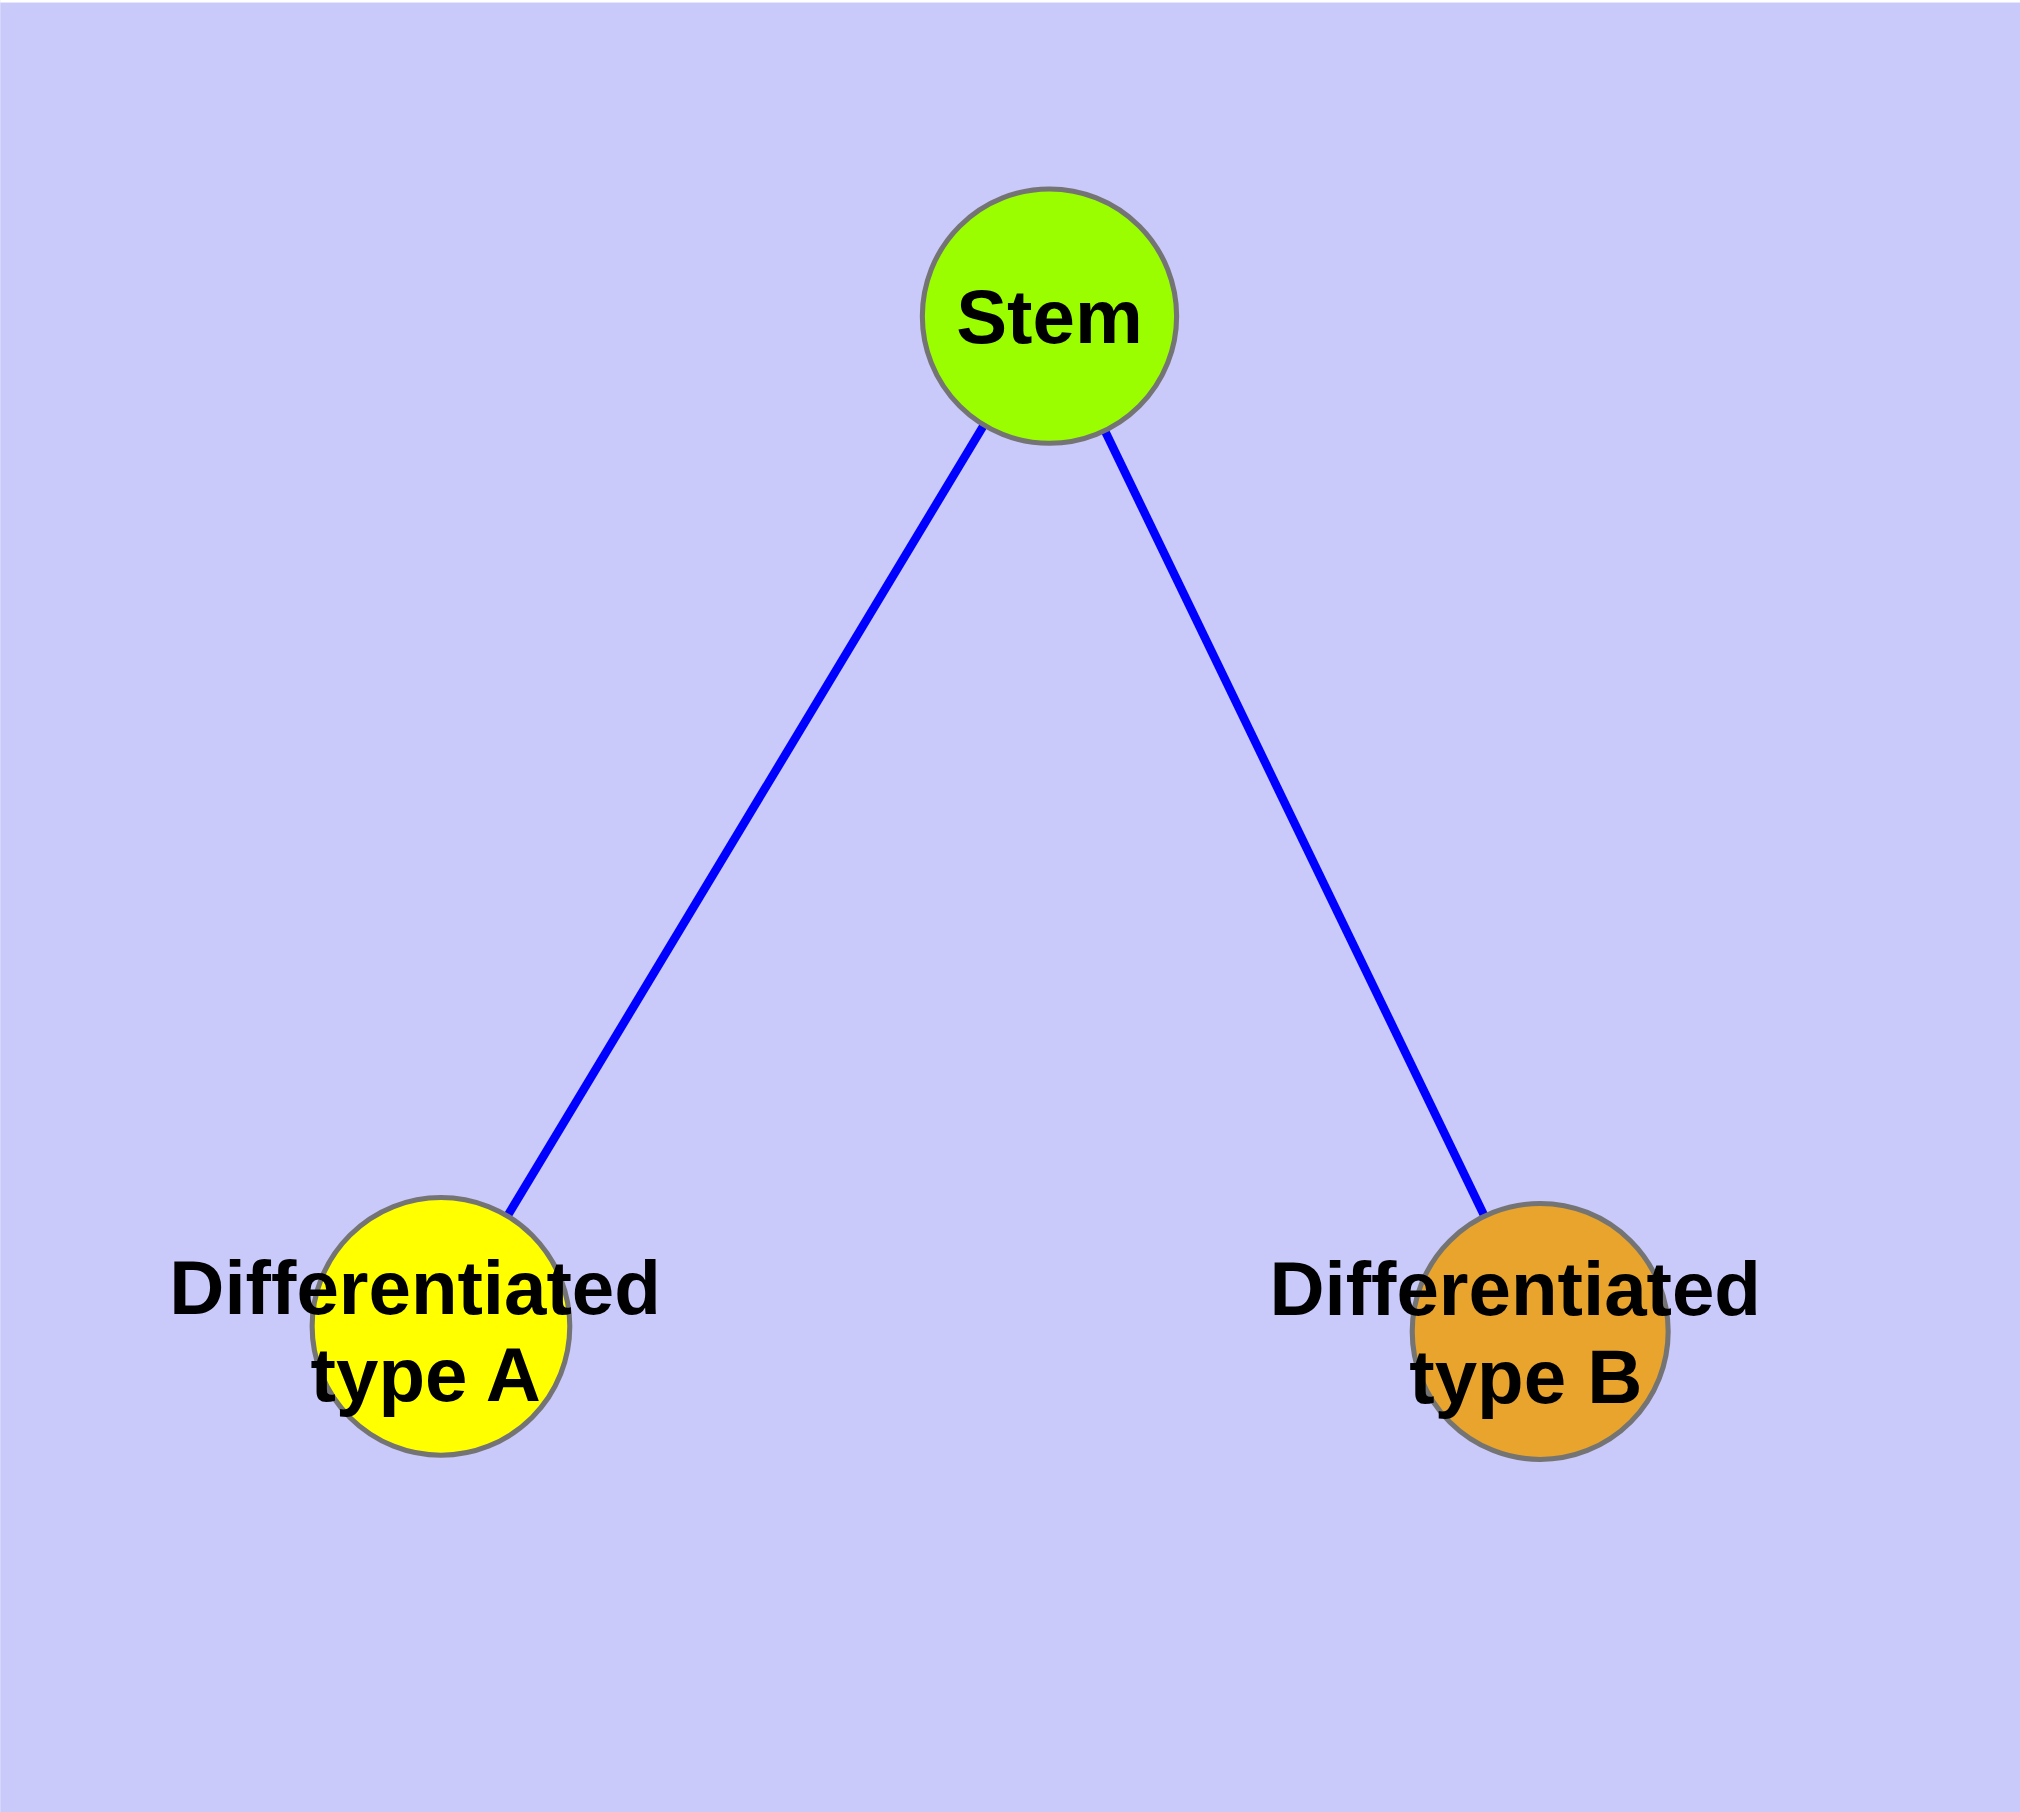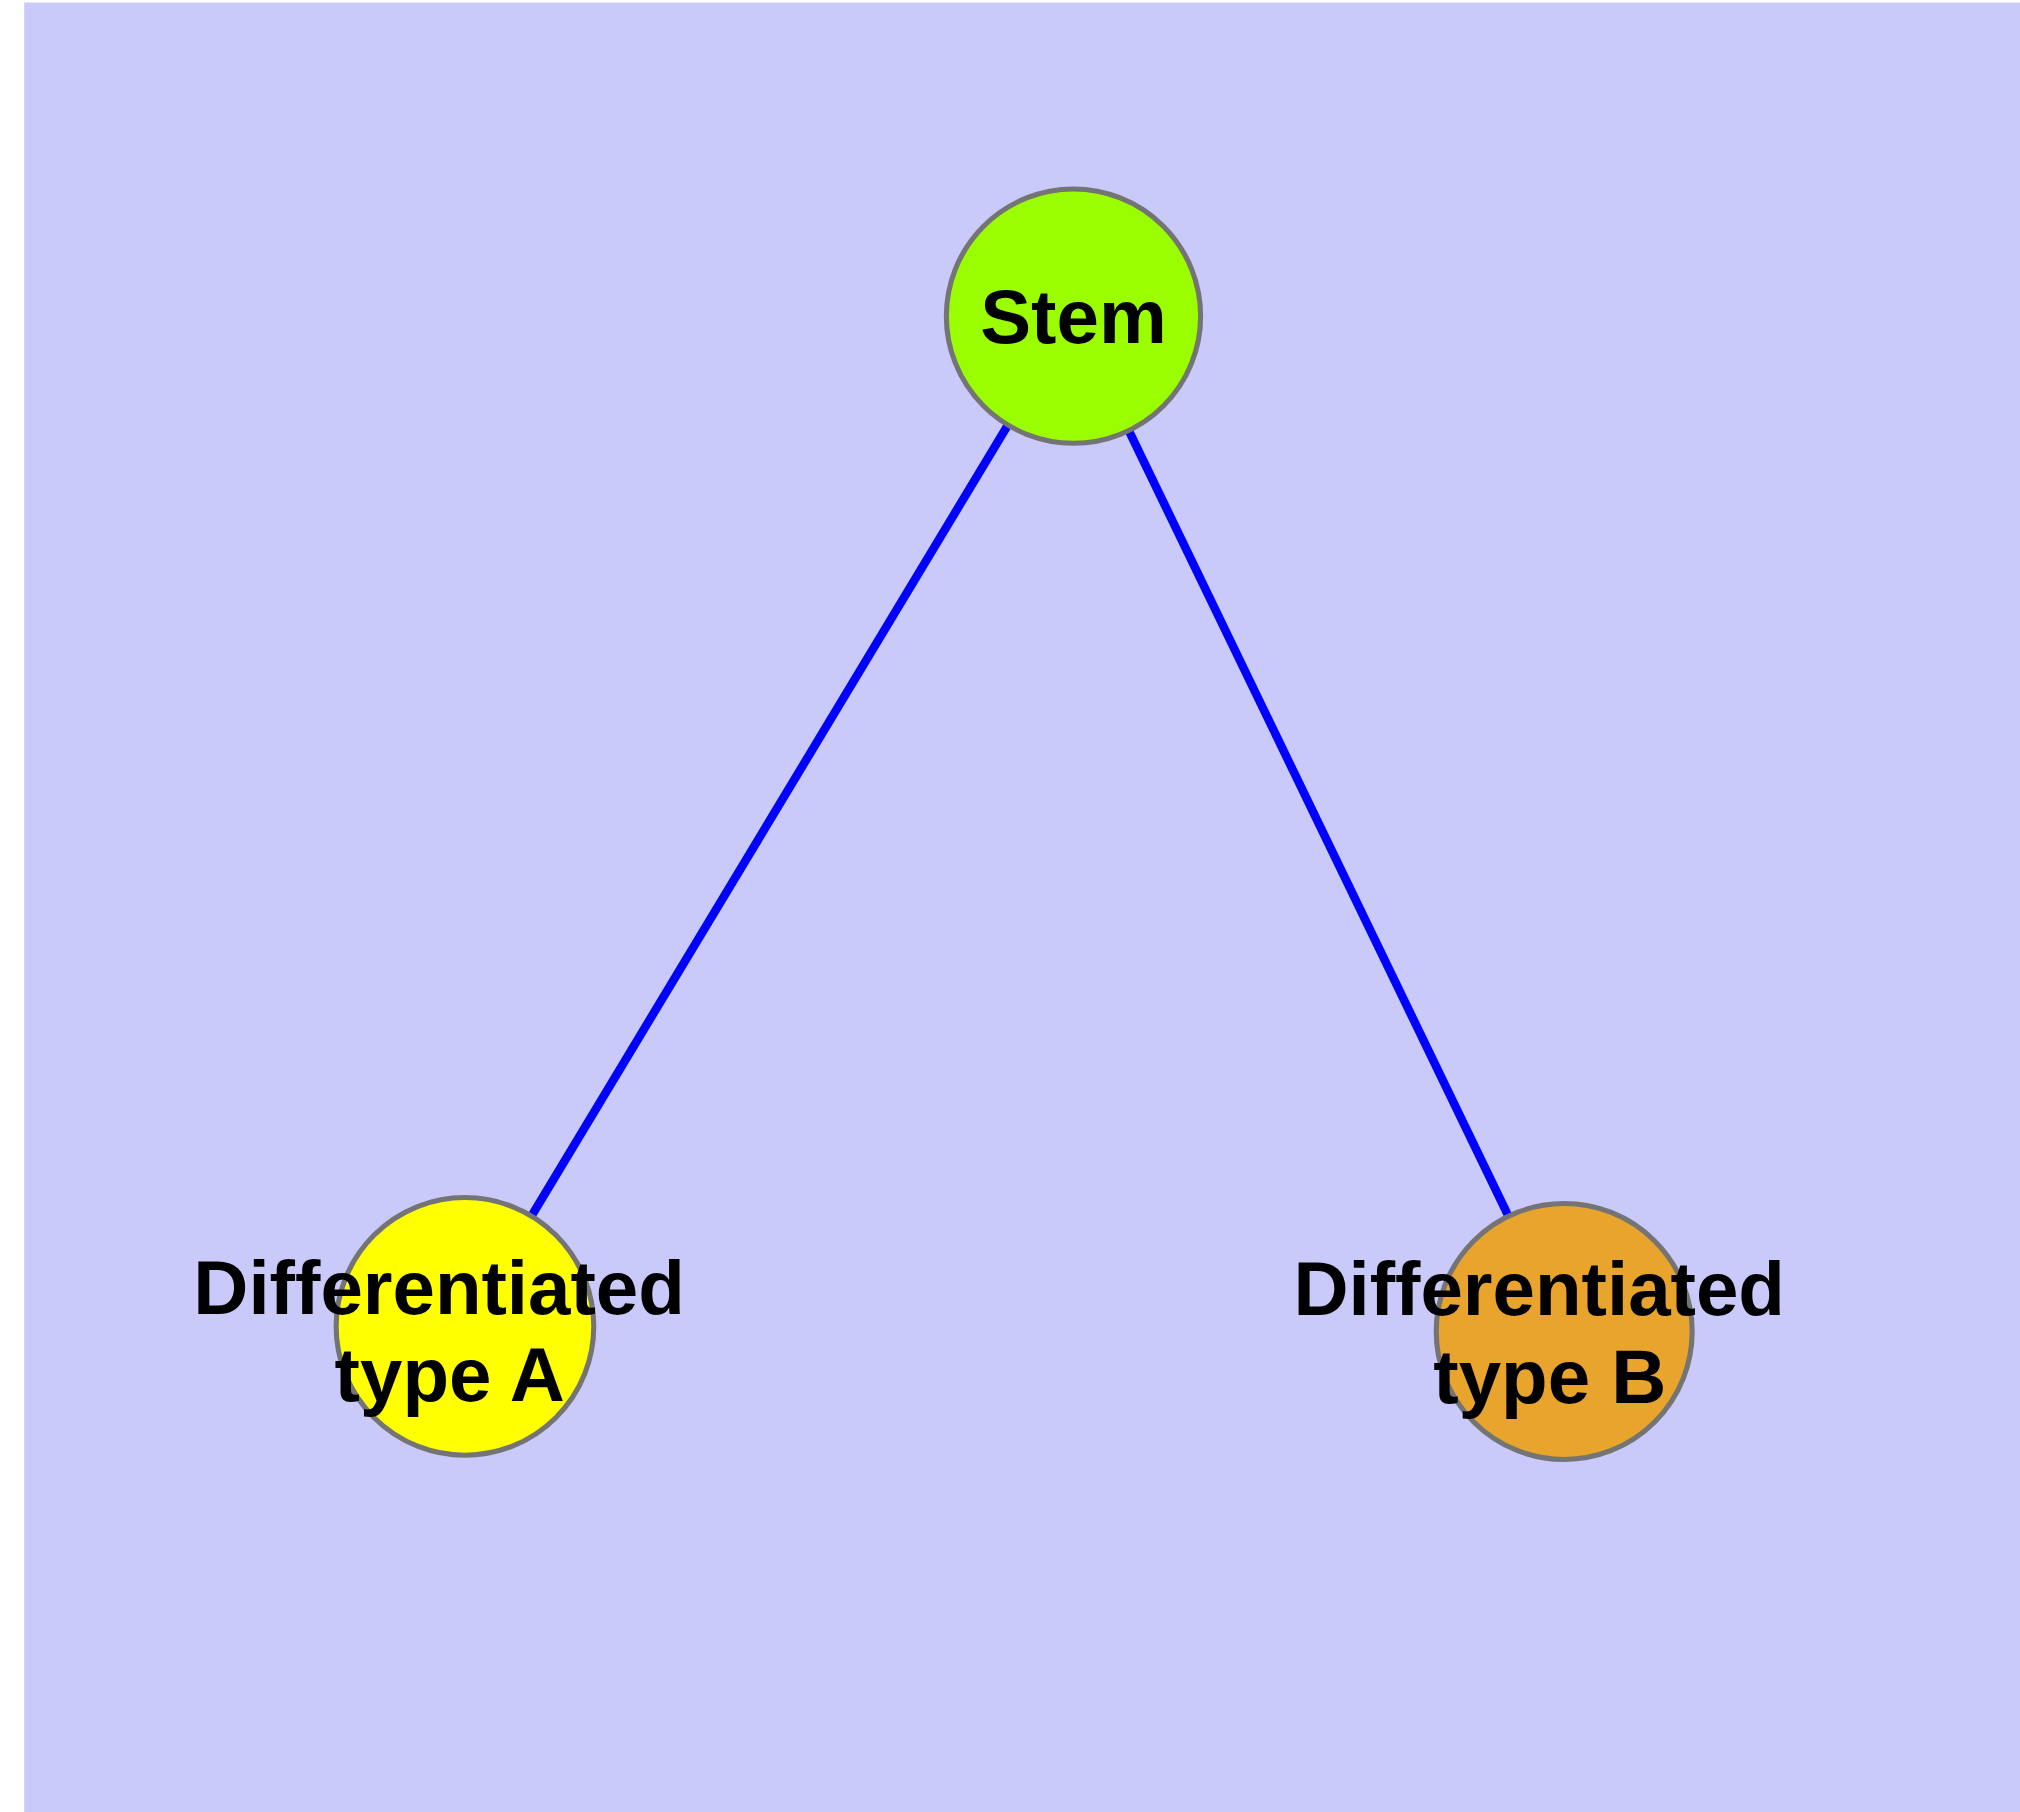--- a/index.html
+++ b/index.html
@@ -7,21 +7,20 @@
     padding: 0;
     width: 2021px;
     height: 1812px;
     overflow: hidden;
     font-family: "Liberation Sans", sans-serif;
   }
   .stage {
     position: relative;
     width: 1809px;
     height: 1812px;
-    margin-left: 24px;
   }
   svg.diagram {
     display: block;
     width: 2021px;
     height: 1812px;
   }
   .edge {
     stroke-width: 10px;
     fill: none;
   }

